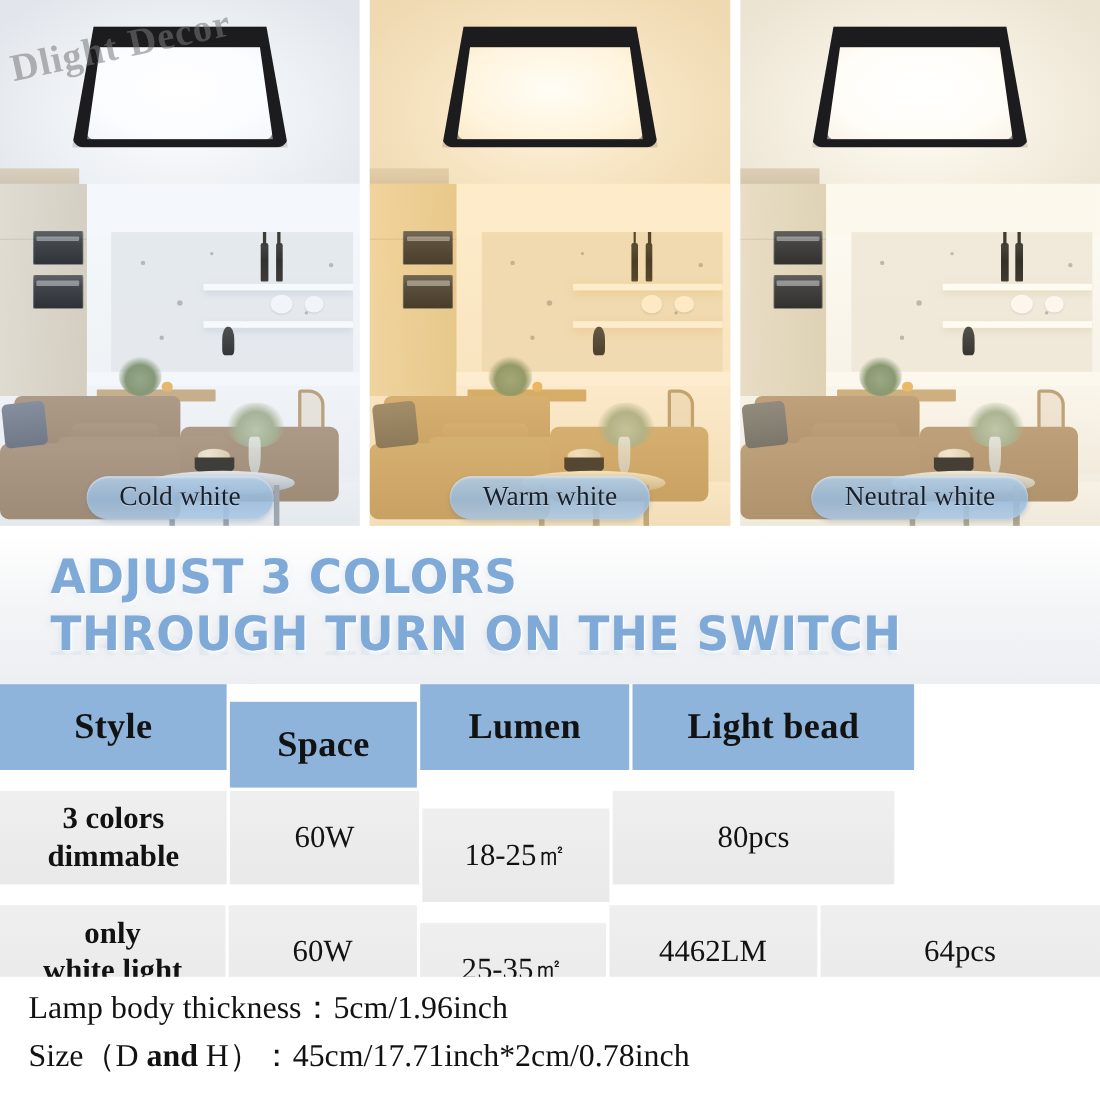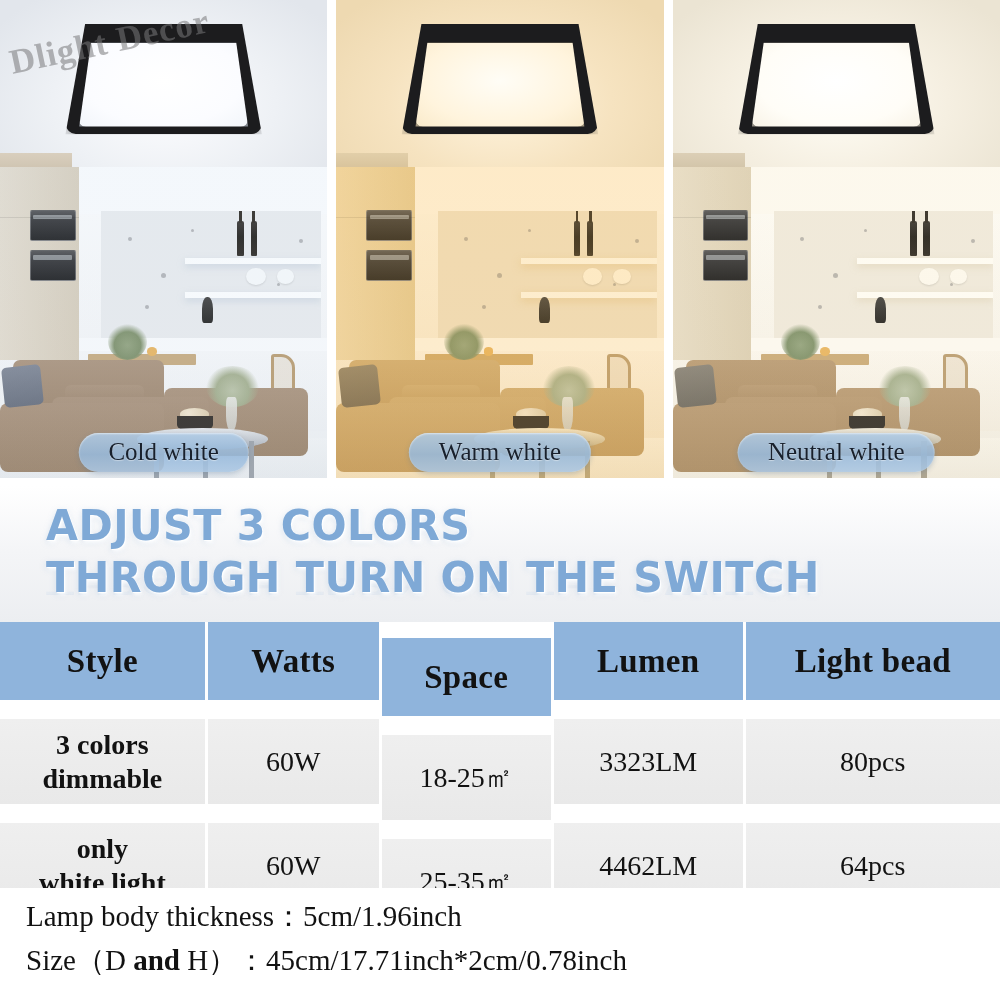--- a/index.html
+++ b/index.html
@@ -818,31 +818,29 @@
 
   <div class="hl-line hl-1">ADJUST 3 COLORS</div>
   <div class="hl-refl hl-r2">THROUGH TURN ON THE SWITCH</div>
   <div class="hl-line hl-2">THROUGH TURN ON THE SWITCH</div>
 </div>
 
 <div class="spec-table">
 
   <div class="trow thead">
     <div class="tcell c-style">Style</div>
-    <div class="tcell c-watts">Watts</div>
     <div class="tcell c-space">Space</div>
     <div class="tcell c-lumen">Lumen</div>
     <div class="tcell c-bead">Light bead</div>
   </div>
 
   <div class="trow tbody">
     <div class="tcell c-style">3 colors<br>dimmable</div>
     <div class="tcell c-watts">60W</div>
     <div class="tcell c-space">18-25㎡</div>
-    <div class="tcell c-lumen">3323LM</div>
     <div class="tcell c-bead">80pcs</div>
   </div>
 
   <div class="trow tbody">
     <div class="tcell c-style">only<br>white light</div>
     <div class="tcell c-watts">60W</div>
     <div class="tcell c-space">25-35㎡</div>
     <div class="tcell c-lumen">4462LM</div>
     <div class="tcell c-bead">64pcs</div>
   </div>

